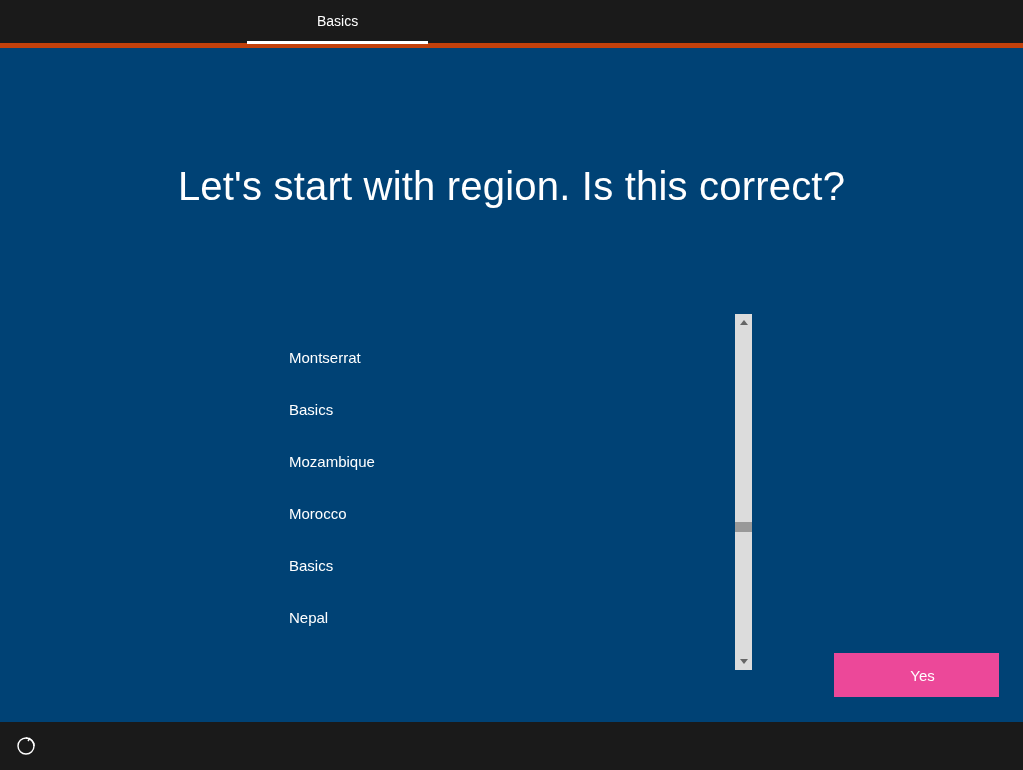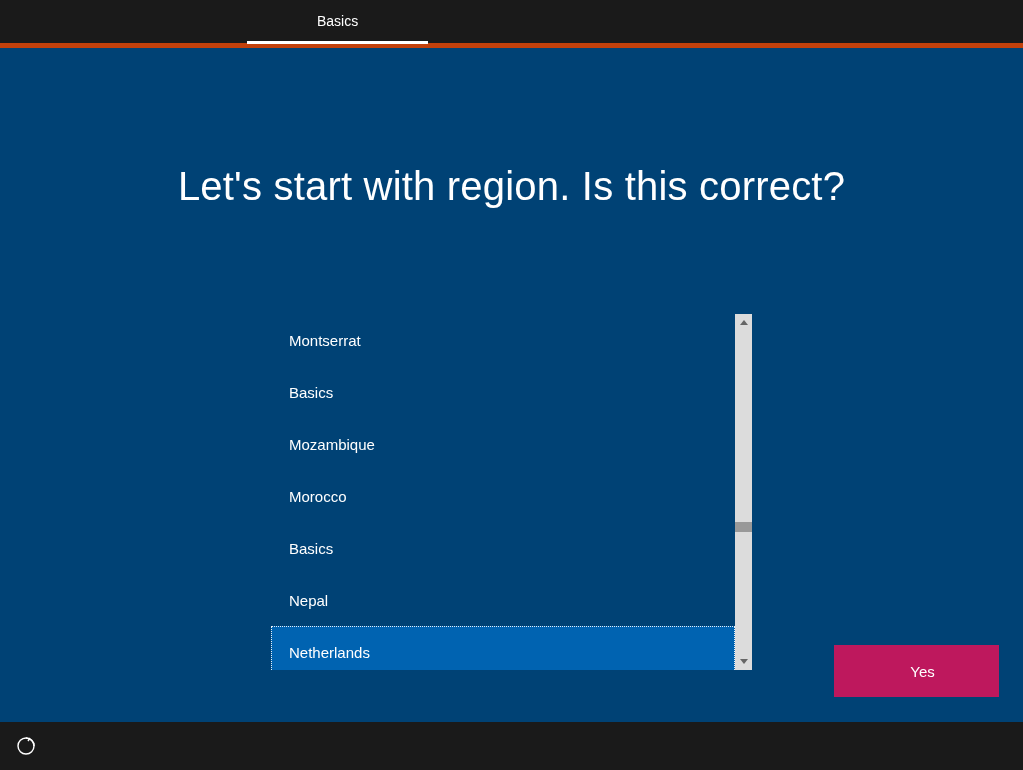--- a/index.html
+++ b/index.html
@@ -55,21 +55,21 @@
       position: relative;
     }
     .region-list {
       flex: 1;
       overflow: hidden;
       text-align: left;
     }
     .region-item {
       height: 52px;
       display: flex;
-      align-items: center;
+      align-items: flex-end;
       padding-left: 18px;
       color: #fff;
       font-size: 15px;
       font-weight: 400;
       cursor: default;
     }
     .region-item.selected {
       background: #0063b1;
       outline: 1px dotted rgba(255,255,255,0.9);
       outline-offset: -1px;
@@ -99,22 +99,22 @@
       width: 17px;
       height: 10px;
       background: #999;
       top: 208px;
     }
     .yes-button {
       position: absolute;
       right: 24px;
       bottom: 73px;
       width: 165px;
-      height: 52px;
-      background: #be185d;
+      height: 44px;
+      background: #ec4899;
       color: #fff;
       border: none;
       font-size: 15px;
       font-family: inherit;
       cursor: default;
       padding-left: 12px;
     }
     .bottom-bar {
       position: absolute;
       bottom: 0;
@@ -159,23 +159,20 @@
         <span>Mozambique</span>
       </div>
       <div class="region-item">
         <span>Morocco</span>
       </div>
       <div class="region-item">
         <span>Basics</span>
       </div>
       <div class="region-item">
         <span>Nepal</span>
-      </div>
-      <div class="region-item selected">
-        <span>Netherlands</span>
       </div>
     </div>
     <div class="scrollbar">
       <div class="scroll-arrow up">
         <svg width="8" height="5" viewBox="0 0 8 5">
             <path d="M0 5 L4 0 L8 5 Z" fill="#666"></path>
           </svg>
       </div>
       <div class="scroll-thumb"></div>
       <div class="scroll-arrow down">

